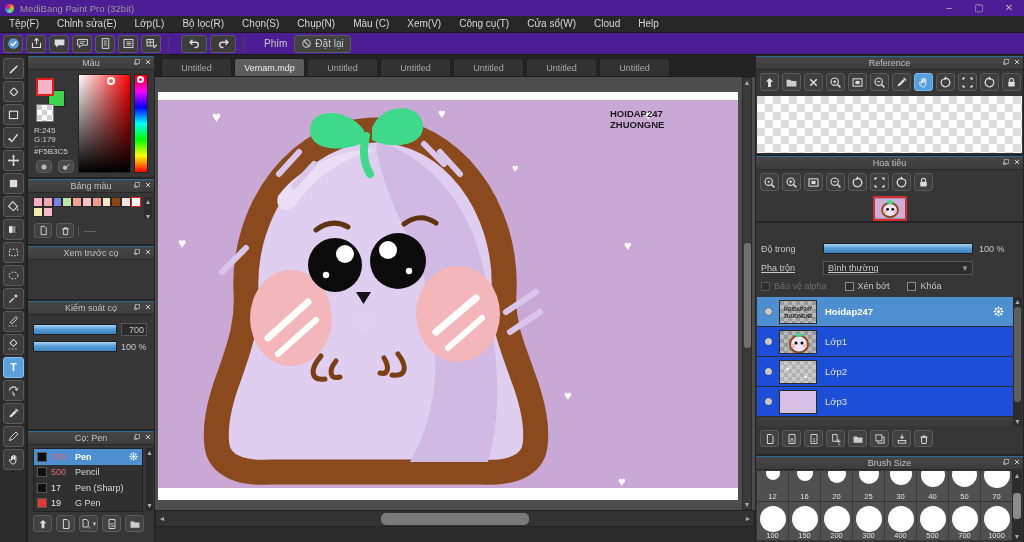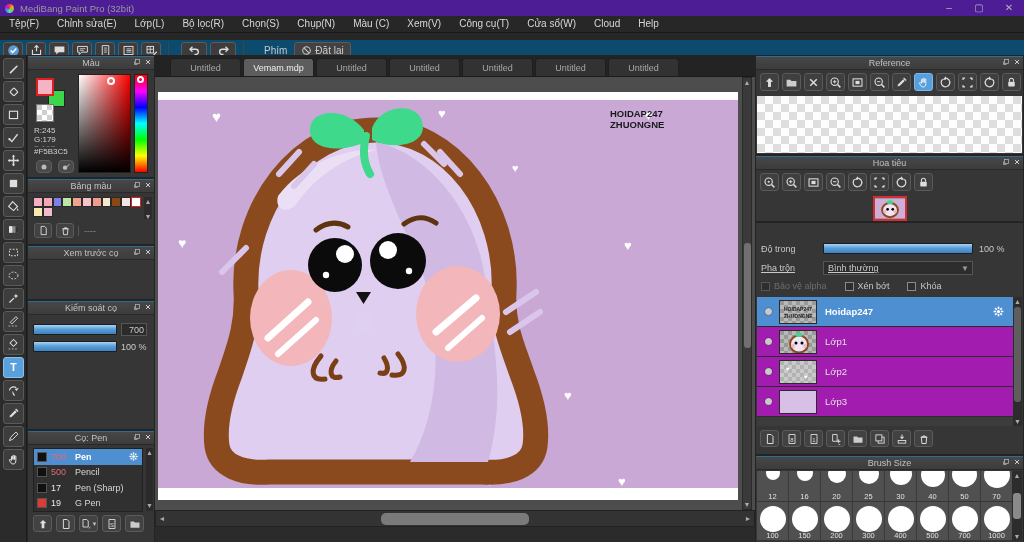--- a/index.html
+++ b/index.html
@@ -7,21 +7,21 @@
 #app{position:absolute;width:1024px;height:542px;background:#272727;}
 
 #titlebar{position:absolute;left:0;top:0;width:1024px;height:16px;background:#4c1d95;display:flex;align-items:center;color:#9a9a9a;font-size:9.5px;}
 #logo{width:9px;height:9px;border-radius:50%;margin:0 6px 0 5px;background:conic-gradient(#e8413c,#f5a623,#7ed321,#50e3c2,#4a90d2,#bd10e0,#e8413c);}
 #winbtns{margin-left:auto;display:flex;height:16px;}
 .winbtn{width:30px;text-align:center;font-size:10px;color:#b5b5b5;line-height:15px;}
 
 #menubar{position:absolute;left:0;top:16px;width:1024px;height:17px;background:#272727;display:flex;align-items:center;border-bottom:1px solid #1a1a1a;}
 .mi{color:#d8d8d8;font-size:10px;padding:0 9px;line-height:16px;}
 
-#toolbar{position:absolute;left:0;top:33px;width:1024px;height:22px;background:#0c4a6e;display:flex;align-items:center;gap:3px;padding-left:3px;border-bottom:1px solid #191919;margin-top:7px;}
+#toolbar{position:absolute;left:0;top:33px;width:1024px;height:22px;background:#4c1d95;display:flex;align-items:center;gap:3px;padding-left:3px;border-bottom:1px solid #191919;}
 .tbtn{width:20px;height:18px;background:#3c3c3c;border:1px solid #5b5b5b;border-radius:3px;display:flex;align-items:center;justify-content:center;}
 .tsep{width:6px;height:18px;border-left:1px solid #444;margin:0 4px;}
 #keylabel{color:#c7c7c7;font-size:10px;margin:0 4px 0 8px;}
 #resetbtn{height:18px;background:#424242;border:1px solid #5b5b5b;border-radius:3px;color:#ccc;font-size:10px;display:flex;align-items:center;gap:3px;padding:0 6px;}
 
 #toolcol{position:absolute;left:0;top:55px;width:27px;bottom:0;background:#2b2b2b;display:flex;flex-direction:column;align-items:center;padding-top:2px;border-right:1px solid #1c1c1c;}
 .tool{width:21px;height:21px;margin:1px 0;background:#3d3d3d;border:1px solid #5a5a5a;border-radius:3px;display:flex;align-items:center;justify-content:center;}
 .tool.active{background:#5aa0dc;border-color:#8cc0ec;}
 
 .panel{position:absolute;background:#363636;border:1px solid #242424;}
@@ -58,21 +58,21 @@
 .brow.sel{background:#4d8fd1;}
 .bsw{width:10px;height:10px;border:1px solid #555;}
 .bsize{width:20px;font-size:9px;}
 .bname{font-size:9px;color:#d8d8d8;}
 .brow.sel .bname{color:#fff;font-weight:bold;}
 #brushscroll{position:absolute;right:1px;top:17px;width:7px;height:63px;background:#2a2a2a;}
 #brushfooter{position:absolute;left:5px;top:84px;display:flex;gap:4px;}
 .fbtn{width:19px;height:17px;background:#424242;border:1px solid #5b5b5b;border-radius:3px;display:flex;align-items:center;justify-content:center;}
 
 #center{position:absolute;left:155px;top:55px;width:600px;bottom:0;background:#4d4d4d;}
-#tabbar{position:absolute;left:0;top:0;width:600px;height:22px;background:#232323;display:flex;align-items:flex-end;gap:2px;padding-left:15px;border-bottom:1px solid #1a1a1a;}
+#tabbar{position:absolute;left:0;top:0;width:600px;height:22px;background:#232323;display:flex;align-items:flex-end;gap:2px;padding-left:6px;border-bottom:1px solid #1a1a1a;}
 .tab{width:71px;height:18px;background:#323232;border:1px solid #1f1f1f;border-bottom:none;border-radius:3px 3px 0 0;color:#a8a8a8;font-size:9px;display:flex;align-items:center;justify-content:center;}
 .tab.active{background:#5d5d5d;color:#eee;}
 #viewport{position:absolute;left:0;top:22px;width:600px;height:433px;background:#4d4d4d;overflow:hidden;}
 #canvas{position:absolute;left:3px;top:15px;width:580px;height:408px;background:#fff;}
 #artwork{position:absolute;left:0;top:8px;width:580px;height:388px;}
 #vscroll{position:absolute;right:3px;top:0;width:10px;height:433px;background:#3a3a3a;border:1px solid #2a2a2a;}
 #vthumb{position:absolute;left:1px;top:165px;width:7px;height:105px;background:#707070;border-radius:3px;}
 .scrollarrow{color:#aaa;font-size:7px;text-align:center;line-height:9px;}
 #hscroll{position:absolute;left:0;top:455px;width:600px;height:17px;background:#333;border:1px solid #222;display:flex;align-items:center;}
 #hthumb{position:absolute;left:225px;top:2px;width:148px;height:12px;background:#7a7a7a;border-radius:5px;}
@@ -83,21 +83,21 @@
 .ibtn.active{background:#57a0e0;border-color:#7ab8ec;}
 #refchecker{position:absolute;left:1px;top:40px;width:265px;height:57px;background:repeating-conic-gradient(#fdfdfd 0 25%,#dedede 0 50%) 0 0/16px 16px;}
 #navthumbwrap{position:absolute;left:0;top:40px;width:267px;height:25px;display:flex;justify-content:center;}
 #navthumb{width:34px;height:25px;border:2px solid #d03030;}
 
 .lrow{position:absolute;left:5px;display:flex;align-items:center;font-size:9px;color:#c8c8c8;}
 #blendbox{width:150px;height:14px;background:#2d2d2d;border:1px solid #555;color:#c8c8c8;font-size:9px;display:flex;align-items:center;padding-left:4px;position:relative;}
 .cbx{width:9px;height:9px;border:1px solid #8a8a8a;background:#2e2e2e;margin-right:4px;}
 .cbx.dim{border-color:#555;}
 #layerlist{position:absolute;left:1px;top:74px;width:256px;height:129px;background:#3c3c3c;overflow:hidden;}
-.layerrow{height:30px;display:flex;align-items:center;border-bottom:1px solid #2c2c2c;position:relative;background:#a21caf;}
+.layerrow{height:30px;display:flex;align-items:center;border-bottom:1px solid #2c2c2c;position:relative;background:#1d4ed8;}
 .layerrow.sel{background:#4d8fd1;}
 .visdot{width:22px;display:flex;justify-content:center;}
 .visdot span{width:7px;height:7px;border-radius:50%;background:#c9c9c9;box-shadow:0 0 1px #000;}
 .lthumb{width:38px;height:24px;border:1px solid #2a2a2a;margin-right:8px;background:repeating-conic-gradient(#b9b9b9 0 25%,#989898 0 50%) 0 0/8px 8px;overflow:hidden;position:relative;}
 .lname{font-size:9.5px;color:#e2e2e2;}
 .layerrow.sel .lname{color:#fff;font-weight:bold;}
 #layerscroll{position:absolute;right:1px;top:74px;width:9px;height:129px;background:#2c2c2c;}
 #layerscroll .thumb{position:absolute;left:1px;top:10px;width:7px;height:95px;background:#5e5e5e;border-radius:3px;}
 #layerfooter{position:absolute;left:4px;top:207px;display:flex;gap:3px;}
 

